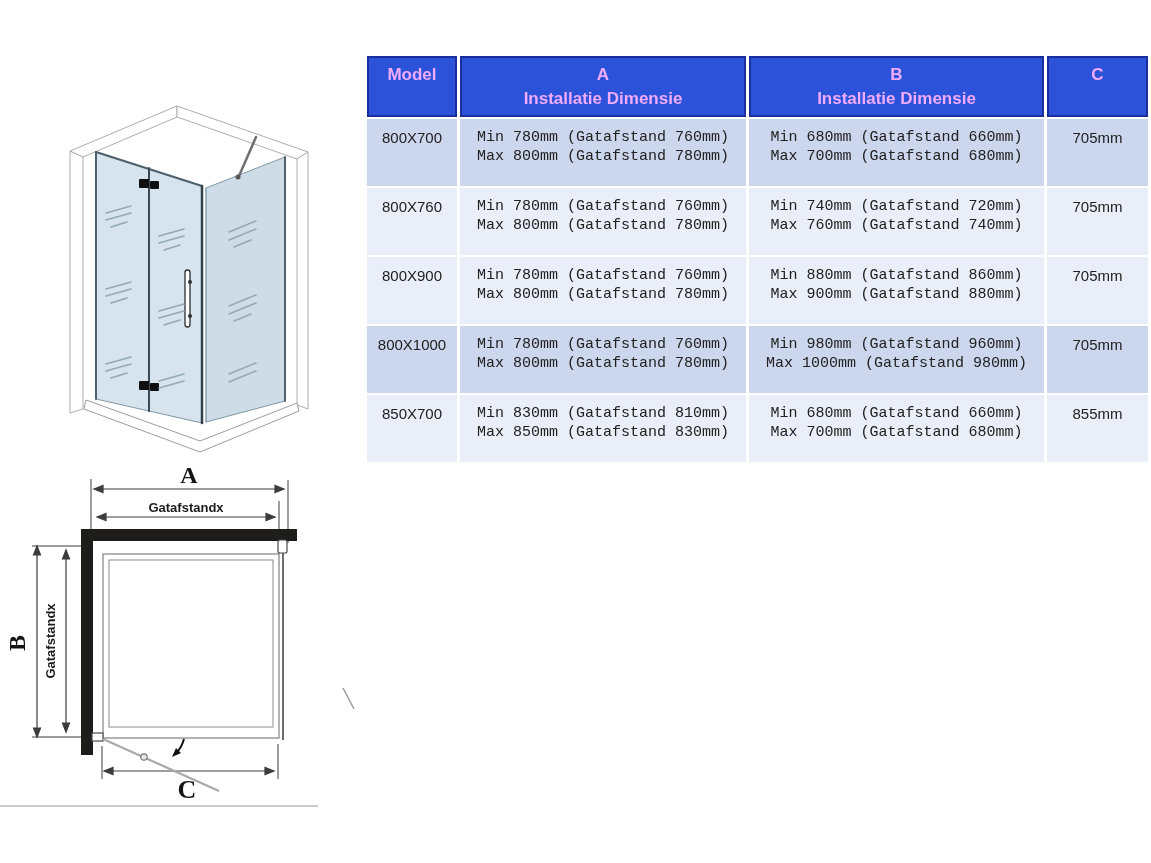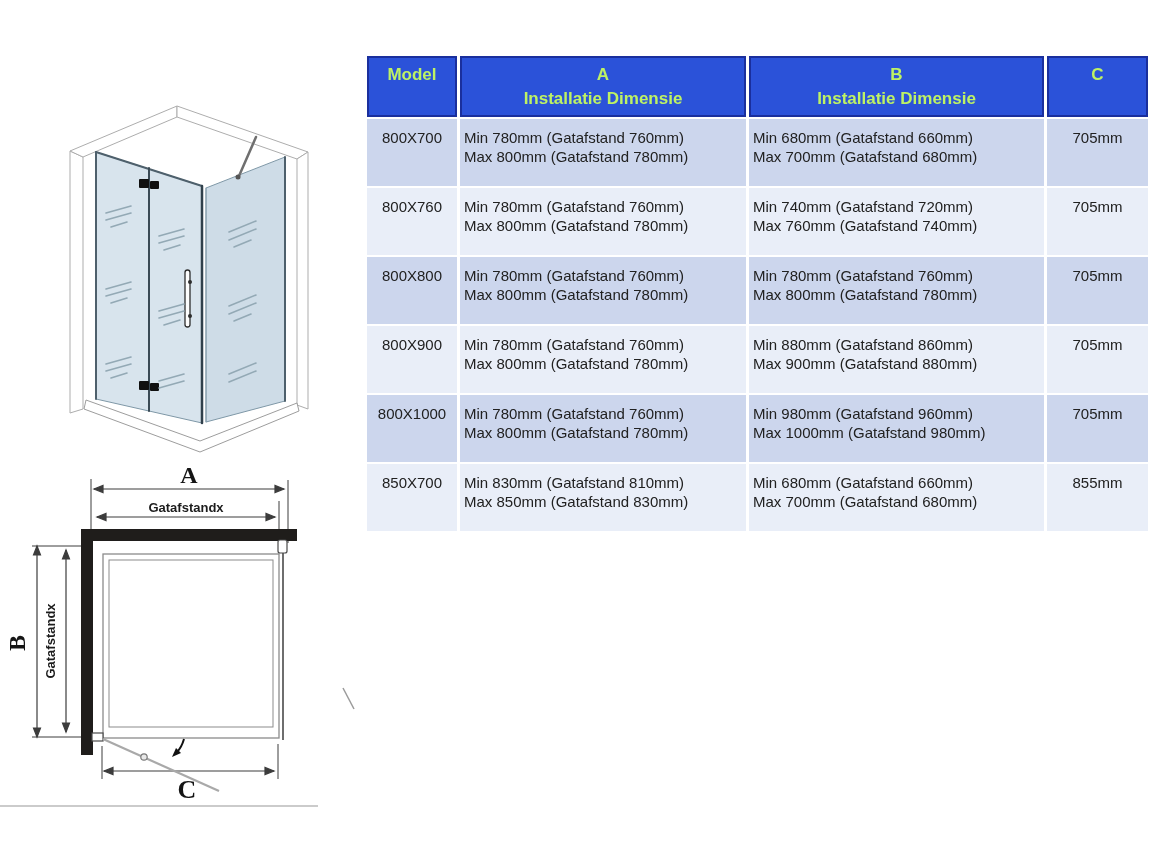--- a/index.html
+++ b/index.html
@@ -14,32 +14,32 @@
   .plan{left:0px;top:458px;}
   .bottom-rule{position:absolute;left:0;top:805px;width:318px;height:2px;background:#cbcbcb;}
   .dim-serif{font-family:"Liberation Serif","DejaVu Serif",serif;font-weight:bold;fill:#151515;}
   .dim-sans{font-family:"Liberation Sans",sans-serif;font-weight:bold;font-size:13px;fill:#1c1c1c;}
   
   table.spec{
     position:absolute;left:364px;top:54px;width:787px;
     border-collapse:separate;border-spacing:3px 2px;table-layout:fixed;
   }
   table.spec th{
-    background:#2b52d9;border:2px solid #1a2f9d;color:#bef264;
+    background:#2b52d9;border:2px solid #1a2f9d;color:#f0abfc;
     font-size:17px;font-weight:bold;text-align:center;vertical-align:top;
     padding-top:5px;height:61px;line-height:24px;box-sizing:border-box;
   }
   table.spec td{
     vertical-align:top;height:67px;box-sizing:border-box;
     padding:10px 4px 0 4px;font-size:15px;line-height:18.5px;color:#212121;
   }
   tr.dark td{background:#ccd6ed;margin-left:40px;}
   tr.light td{background:#e9eef8;margin-left:48px;}
   td.model,td.cval{text-align:center;}
-  td.ab{padding-left:11px;text-align:left;}
+  td.ab{padding-left:11px;text-align:center;font-family:Liberation Mono, monospace;}
 </style>
 </head>
 <body>
 
 <div class="diagram">
 
   <svg class="iso" width="270" height="392" viewBox="50 68 270 392">
 
     <g fill="#ffffff" stroke="#adadad" stroke-width="1">
       <polygon points="70,151 83,157 83,409 70,413"></polygon>
@@ -216,32 +216,20 @@
       <td class="ab">
           <div>Min 780mm (Gatafstand 760mm)</div>
           <div>Max 800mm (Gatafstand 780mm)</div>
         </td>
       <td class="ab">
           <div>Min 740mm (Gatafstand 720mm)</div>
           <div>Max 760mm (Gatafstand 740mm)</div>
         </td>
       <td class="cval">705mm</td>
     </tr>
-    <tr class="dark">
-      <td class="model">800X800</td>
-      <td class="ab">
-          <div>Min 780mm (Gatafstand 760mm)</div>
-          <div>Max 800mm (Gatafstand 780mm)</div>
-        </td>
-      <td class="ab">
-          <div>Min 780mm (Gatafstand 760mm)</div>
-          <div>Max 800mm (Gatafstand 780mm)</div>
-        </td>
-      <td class="cval">705mm</td>
-    </tr>
     <tr class="light">
       <td class="model">800X900</td>
       <td class="ab">
           <div>Min 780mm (Gatafstand 760mm)</div>
           <div>Max 800mm (Gatafstand 780mm)</div>
         </td>
       <td class="ab">
           <div>Min 880mm (Gatafstand 860mm)</div>
           <div>Max 900mm (Gatafstand 880mm)</div>
         </td>

